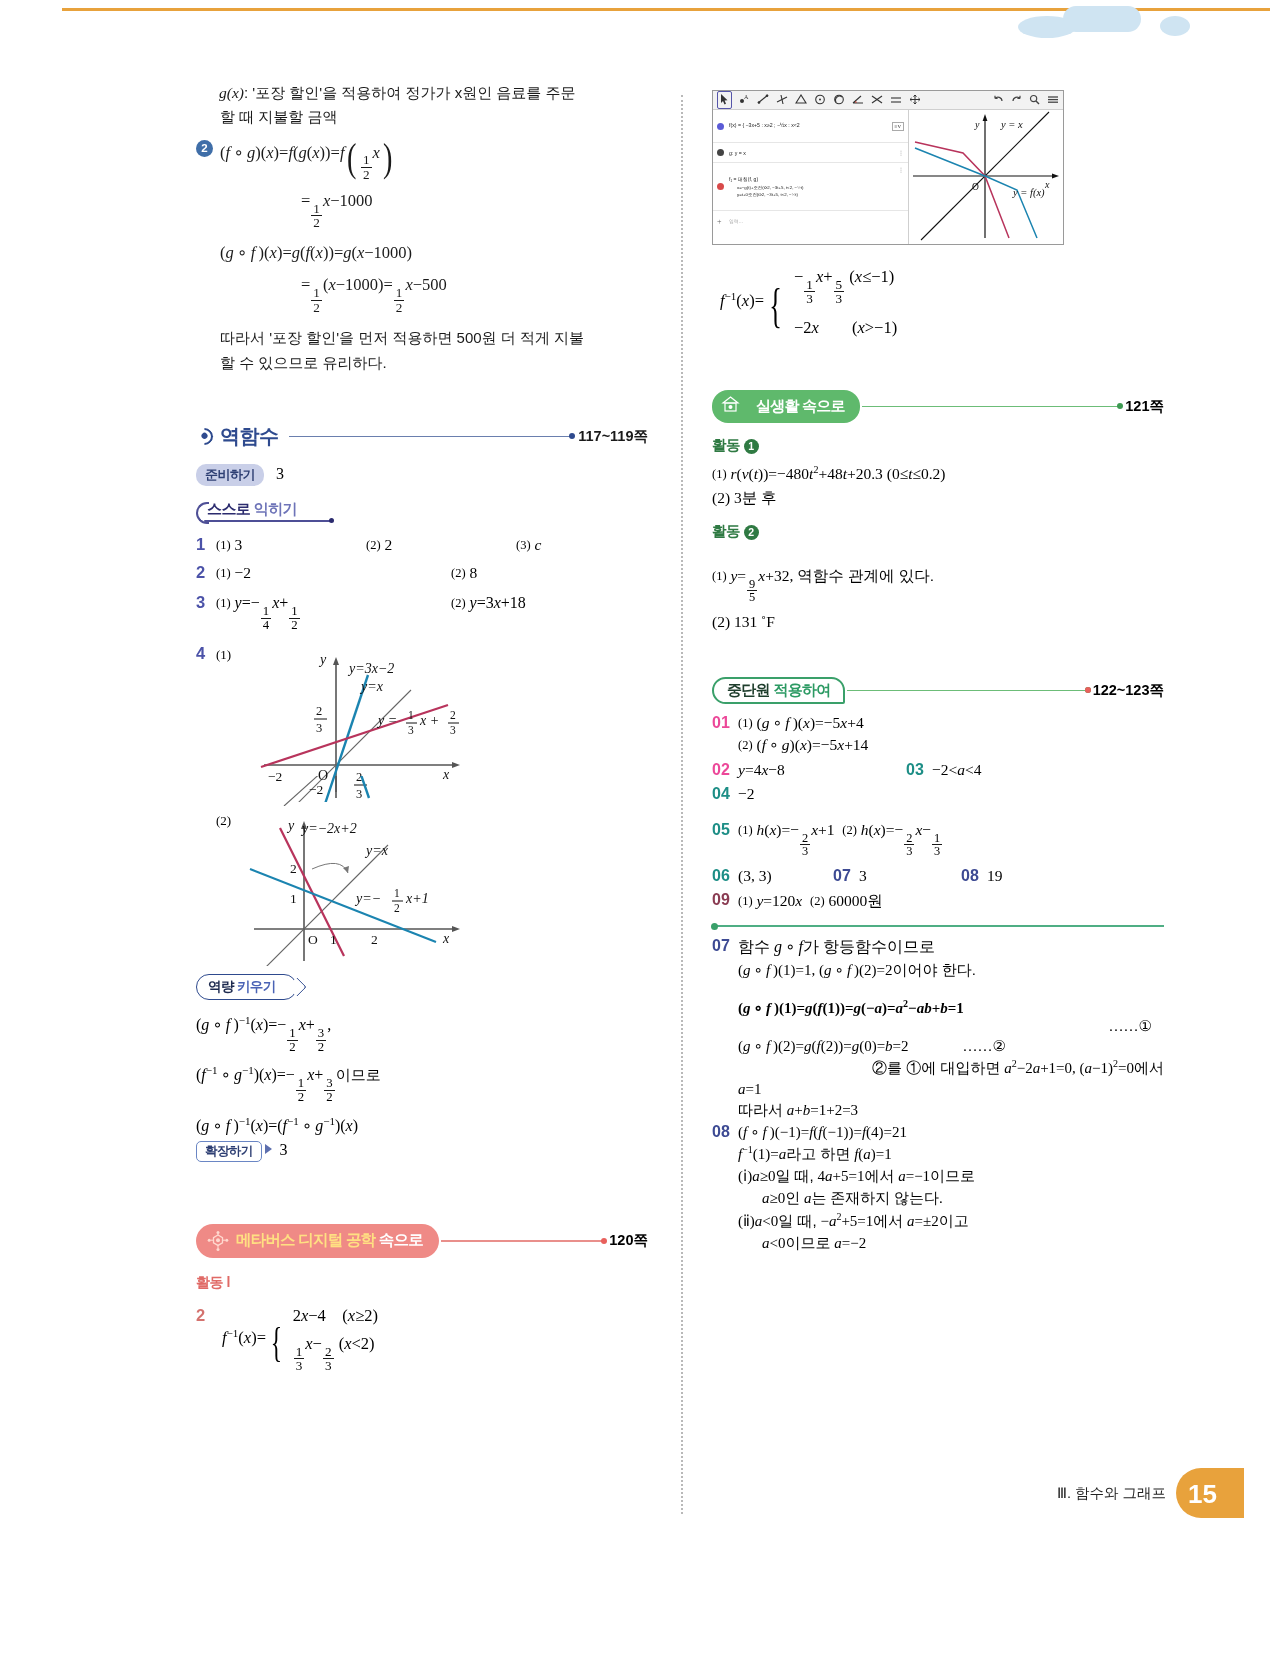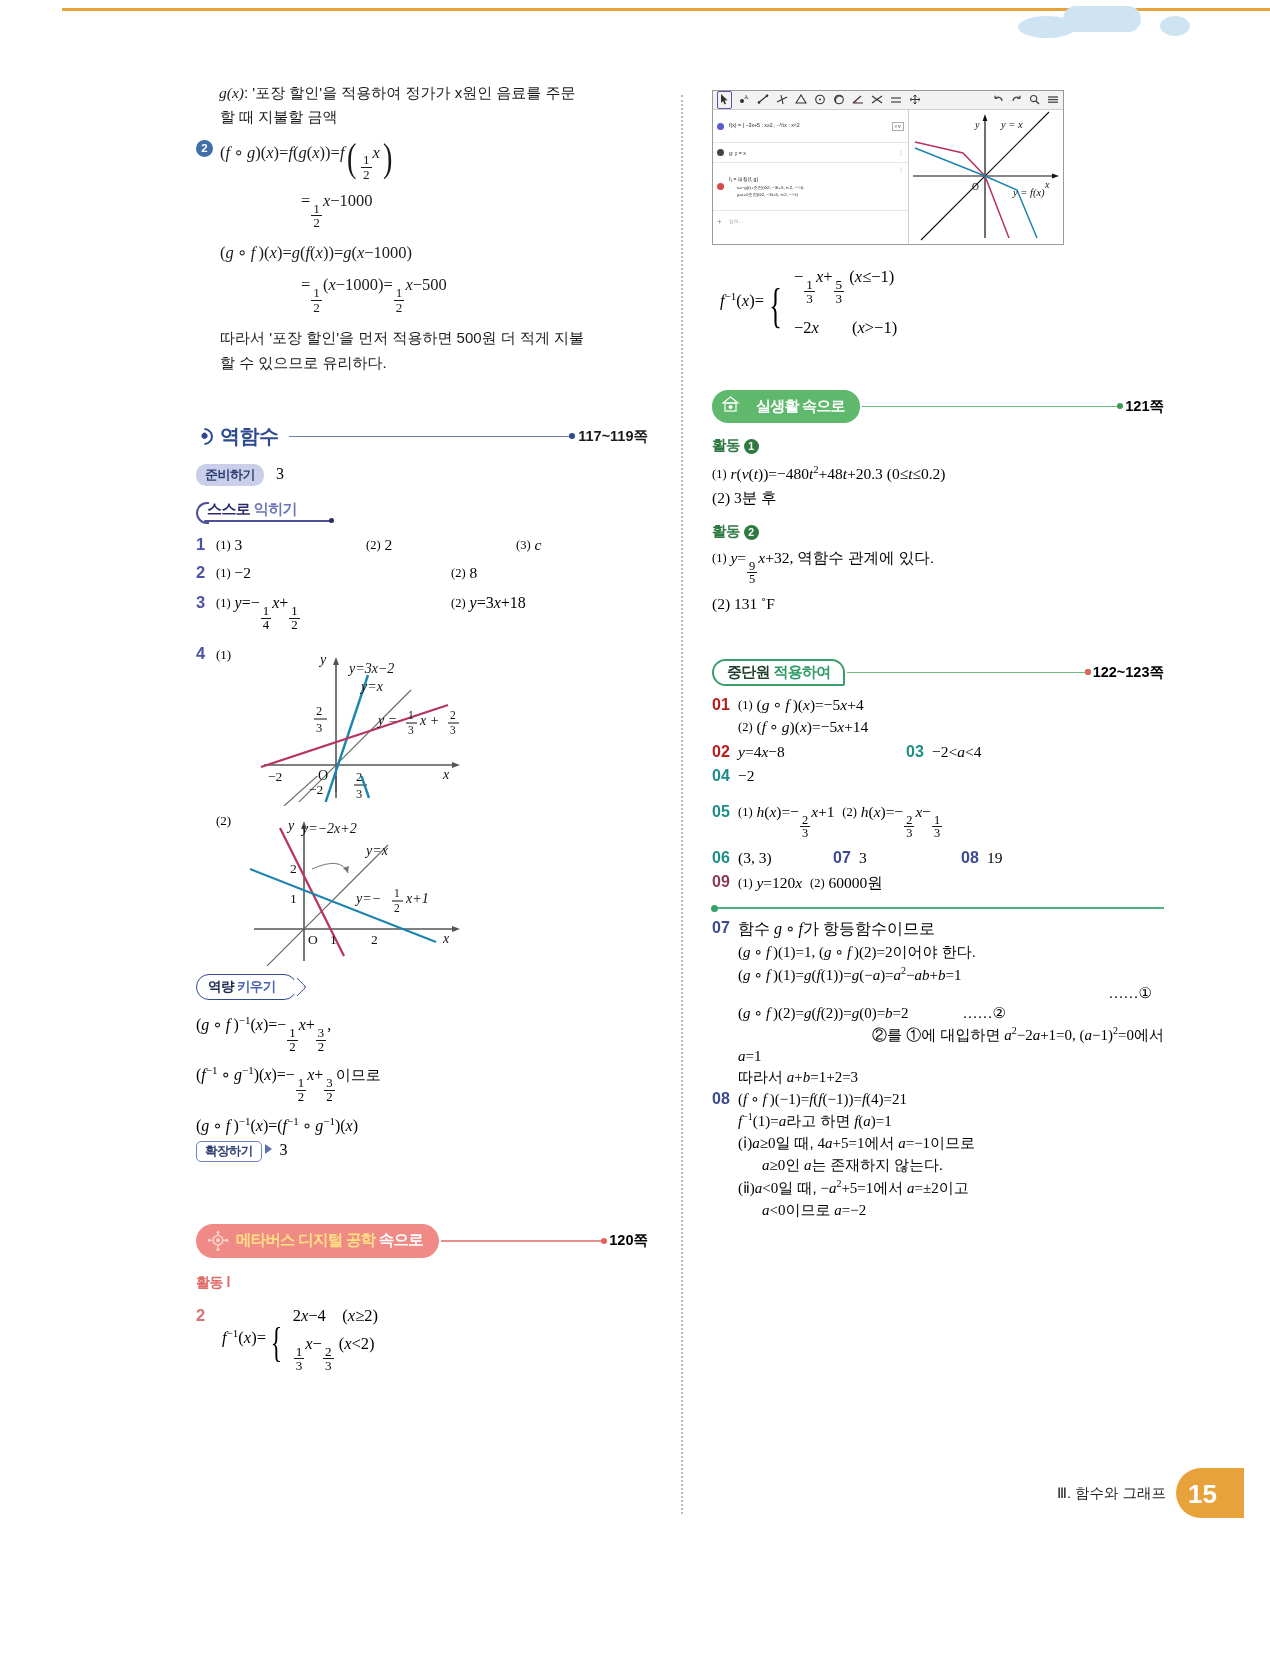--- a/index.html
+++ b/index.html
@@ -139,21 +139,21 @@
   
   .gtab { position:relative; display:inline-flex; align-items:center; padding:4px 14px 4px 15px; }
   .gtab .frame{position:absolute;inset:0;border:2.4px solid #3aa06a;
       border-radius:14px 14px 2px 14px;border-bottom-color:#3aa06a;}
   .gtab .txt{position:relative;font-family:"Liberation Sans",sans-serif;font-weight:bold;
       font-size:15px;color:#1e3d2c;letter-spacing:-0.7px;}
   .gtab .txt .g{color:#2c9a63;}
 
   .mnum{font-family:"Liberation Sans",sans-serif;font-weight:bold;font-size:16px;
       width:26px;flex:0 0 26px;}
-  .c-olive{color:#b91c1c;} .c-teal{color:#1d8e86;} .c-navy{color:#3d4a93;}
+  .c-olive{color:#ec4899;} .c-teal{color:#1d8e86;} .c-navy{color:#3d4a93;}
   .c-maroon{color:#8a3b52;}
 
   .sep-green{height:2px;background:#4fae84;margin:13px 0 10px 0;position:relative;}
   .sep-green::before{content:"";position:absolute;left:-1px;top:-2.6px;width:7px;height:7px;
       border-radius:50%;background:#3aa06a;}
 
   
   .footer{position:absolute;right:26px;bottom:136px;display:flex;align-items:center;gap:10px;}
   .footer .ftxt{font-family:"Liberation Sans",sans-serif;font-size:14.5px;color:#222;}
   .pagebadge{position:relative;width:68px;height:50px;}
@@ -610,21 +610,21 @@
     </div>
     <div class="math" style="font-size:15.5px;margin-top:9px;">
       <span class="sub">(1)</span> <i>r</i>(<i>v</i>(<i>t</i>))=−480<i>t</i><sup style="font-size:10px;">2</sup>+48<i>t</i>+20.3 (0≤<i>t</i>≤0.2)
     </div>
     <div class="math" style="font-size:15.5px;margin-top:5px;">(2) 3분 후</div>
 
     <div class="hdrsub-green">
       <span>활동</span>
       <span class="gcirc">2</span>
     </div>
-    <div class="math" style="font-size:15.5px;margin-top:7px;">
+    <div class="math" style="font-size:15.5px;margin-top:25px;">
       <span class="sub">(1)</span> <i>y</i>=<span class="frac">
           <span class="num">9</span>
           <span class="den">5</span>
         </span><i>x</i>+32, <span class="ko">역함수 관계에 있다.</span>
     </div>
     <div class="math" style="font-size:15.5px;margin-top:9px;">(2) 131 ˚F</div>
 
     <div class="banner" style="margin-top:46px;">
       <span class="gtab">
         <span class="frame"></span>
@@ -691,21 +691,21 @@
       </span>
     </div>
 
     <div class="sep-green"></div>
 
     <div class="row" style="margin-top:8px;">
       <span class="mnum c-navy">07</span>
       <span style="flex:1;">
         <div class="math ko" style="font-size:16px;">함수 <i class="math">g</i> ∘ <i class="math">f</i>가 항등함수이므로</div>
         <div class="math" style="font-size:15px;margin-top:3px;">(<i>g</i> ∘ <i>f</i> )(1)=1, (<i>g</i> ∘ <i>f</i> )(2)=2<span class="ko">이어야 한다.</span></div>
-        <div class="math" style="font-size:15px;margin-top:3px;">(<i>g</i> ∘ <i>f</i> )(1)=<i>g</i>(<i>f</i>(1))=<i>g</i>(−<i>a</i>)=<i>a</i><sup style="font-size:10px;">2</sup>−<i>ab</i>+<i>b</i>=1</div>
+        <div class="math" style="font-size:15px;margin-top:18px;font-weight:bold;">(<i>g</i> ∘ <i>f</i> )(1)=<i>g</i>(<i>f</i>(1))=<i>g</i>(−<i>a</i>)=<i>a</i><sup style="font-size:10px;">2</sup>−<i>ab</i>+<i>b</i>=1</div>
         <div class="math" style="font-size:15px;text-align:right;padding-right:12px;">……①</div>
         <div class="math" style="font-size:15px;margin-top:2px;">(<i>g</i> ∘ <i>f</i> )(2)=<i>g</i>(<i>f</i>(2))=<i>g</i>(0)=<i>b</i>=2<span style="margin-left:54px;">……②</span></div>
         <div class="math" style="font-size:15px;margin-top:3px;text-align:right;"><span class="ko">②를  ①에  대입하면</span> <i>a</i><sup style="font-size:10px;">2</sup>−2<i>a</i>+1=0, (<i>a</i>−1)<sup style="font-size:10px;">2</sup>=0<span class="ko">에서</span></div>
         <div class="math" style="font-size:15px;margin-top:3px;"><i>a</i>=1</div>
         <div class="math" style="font-size:15px;margin-top:3px;"><span class="ko">따라서</span> <i>a</i>+<i>b</i>=1+2=3</div>
       </span>
     </div>
 
     <div class="row" style="margin-top:3px;">
       <span class="mnum c-navy">08</span>

